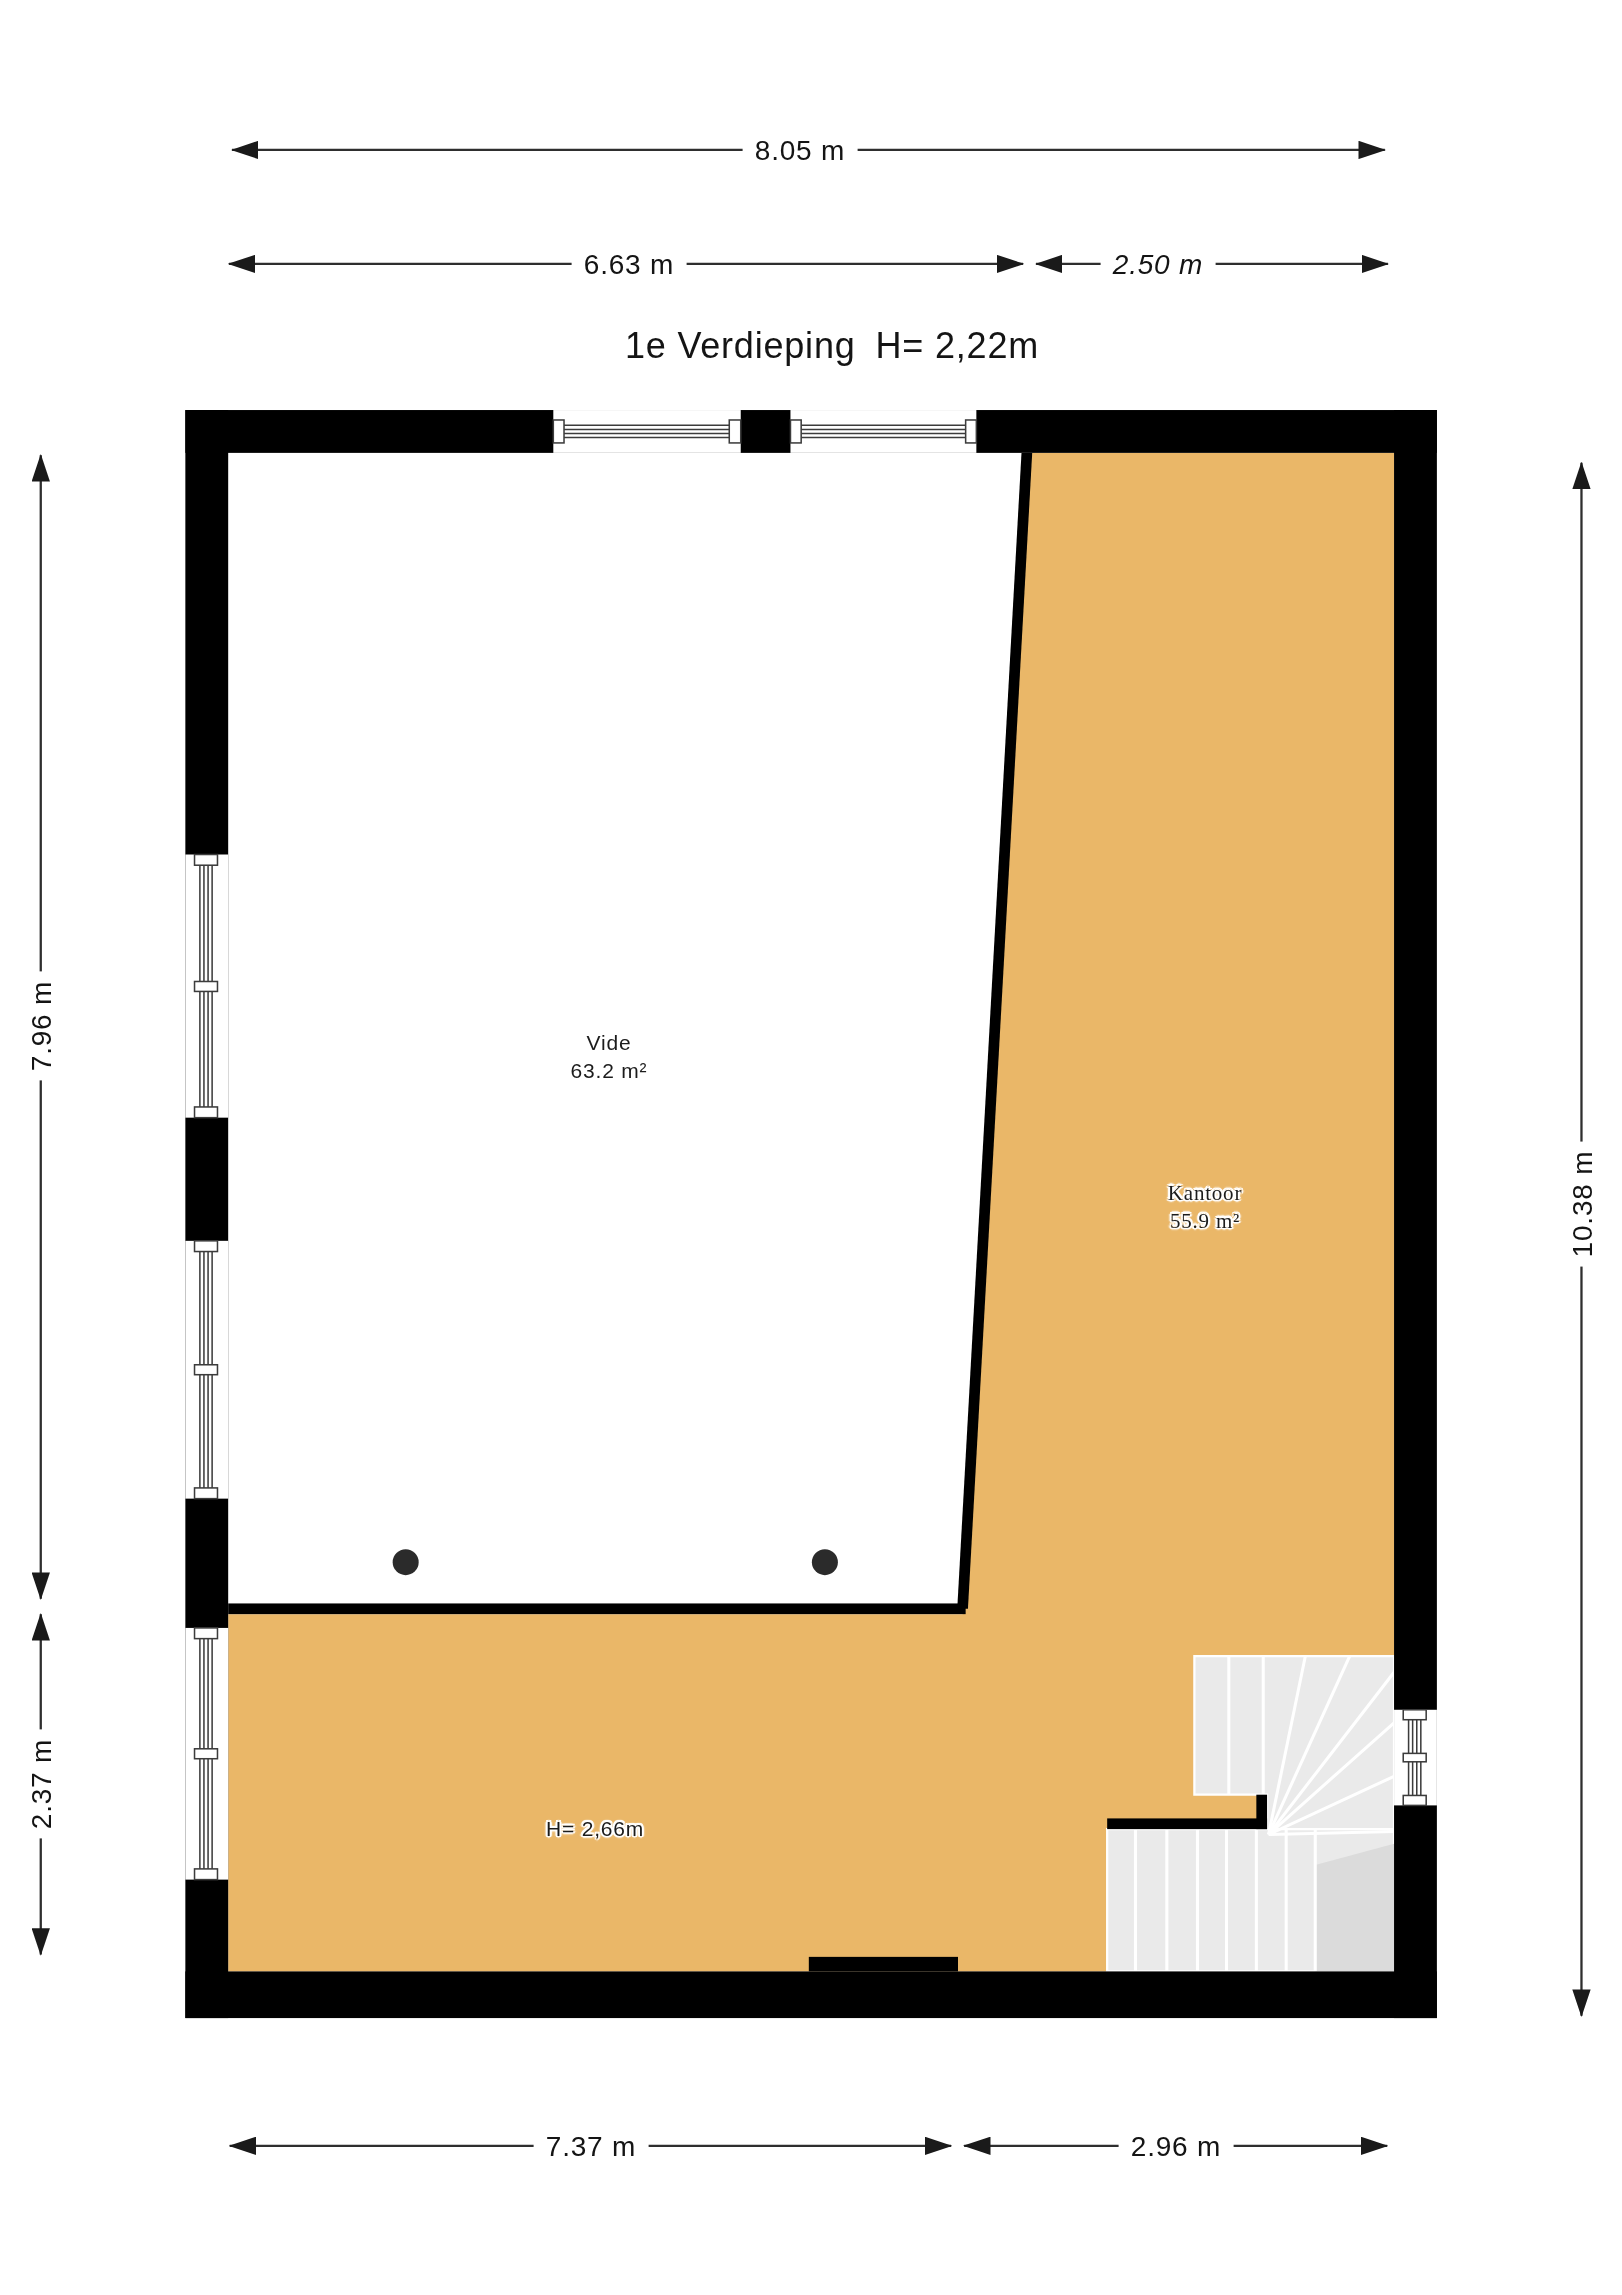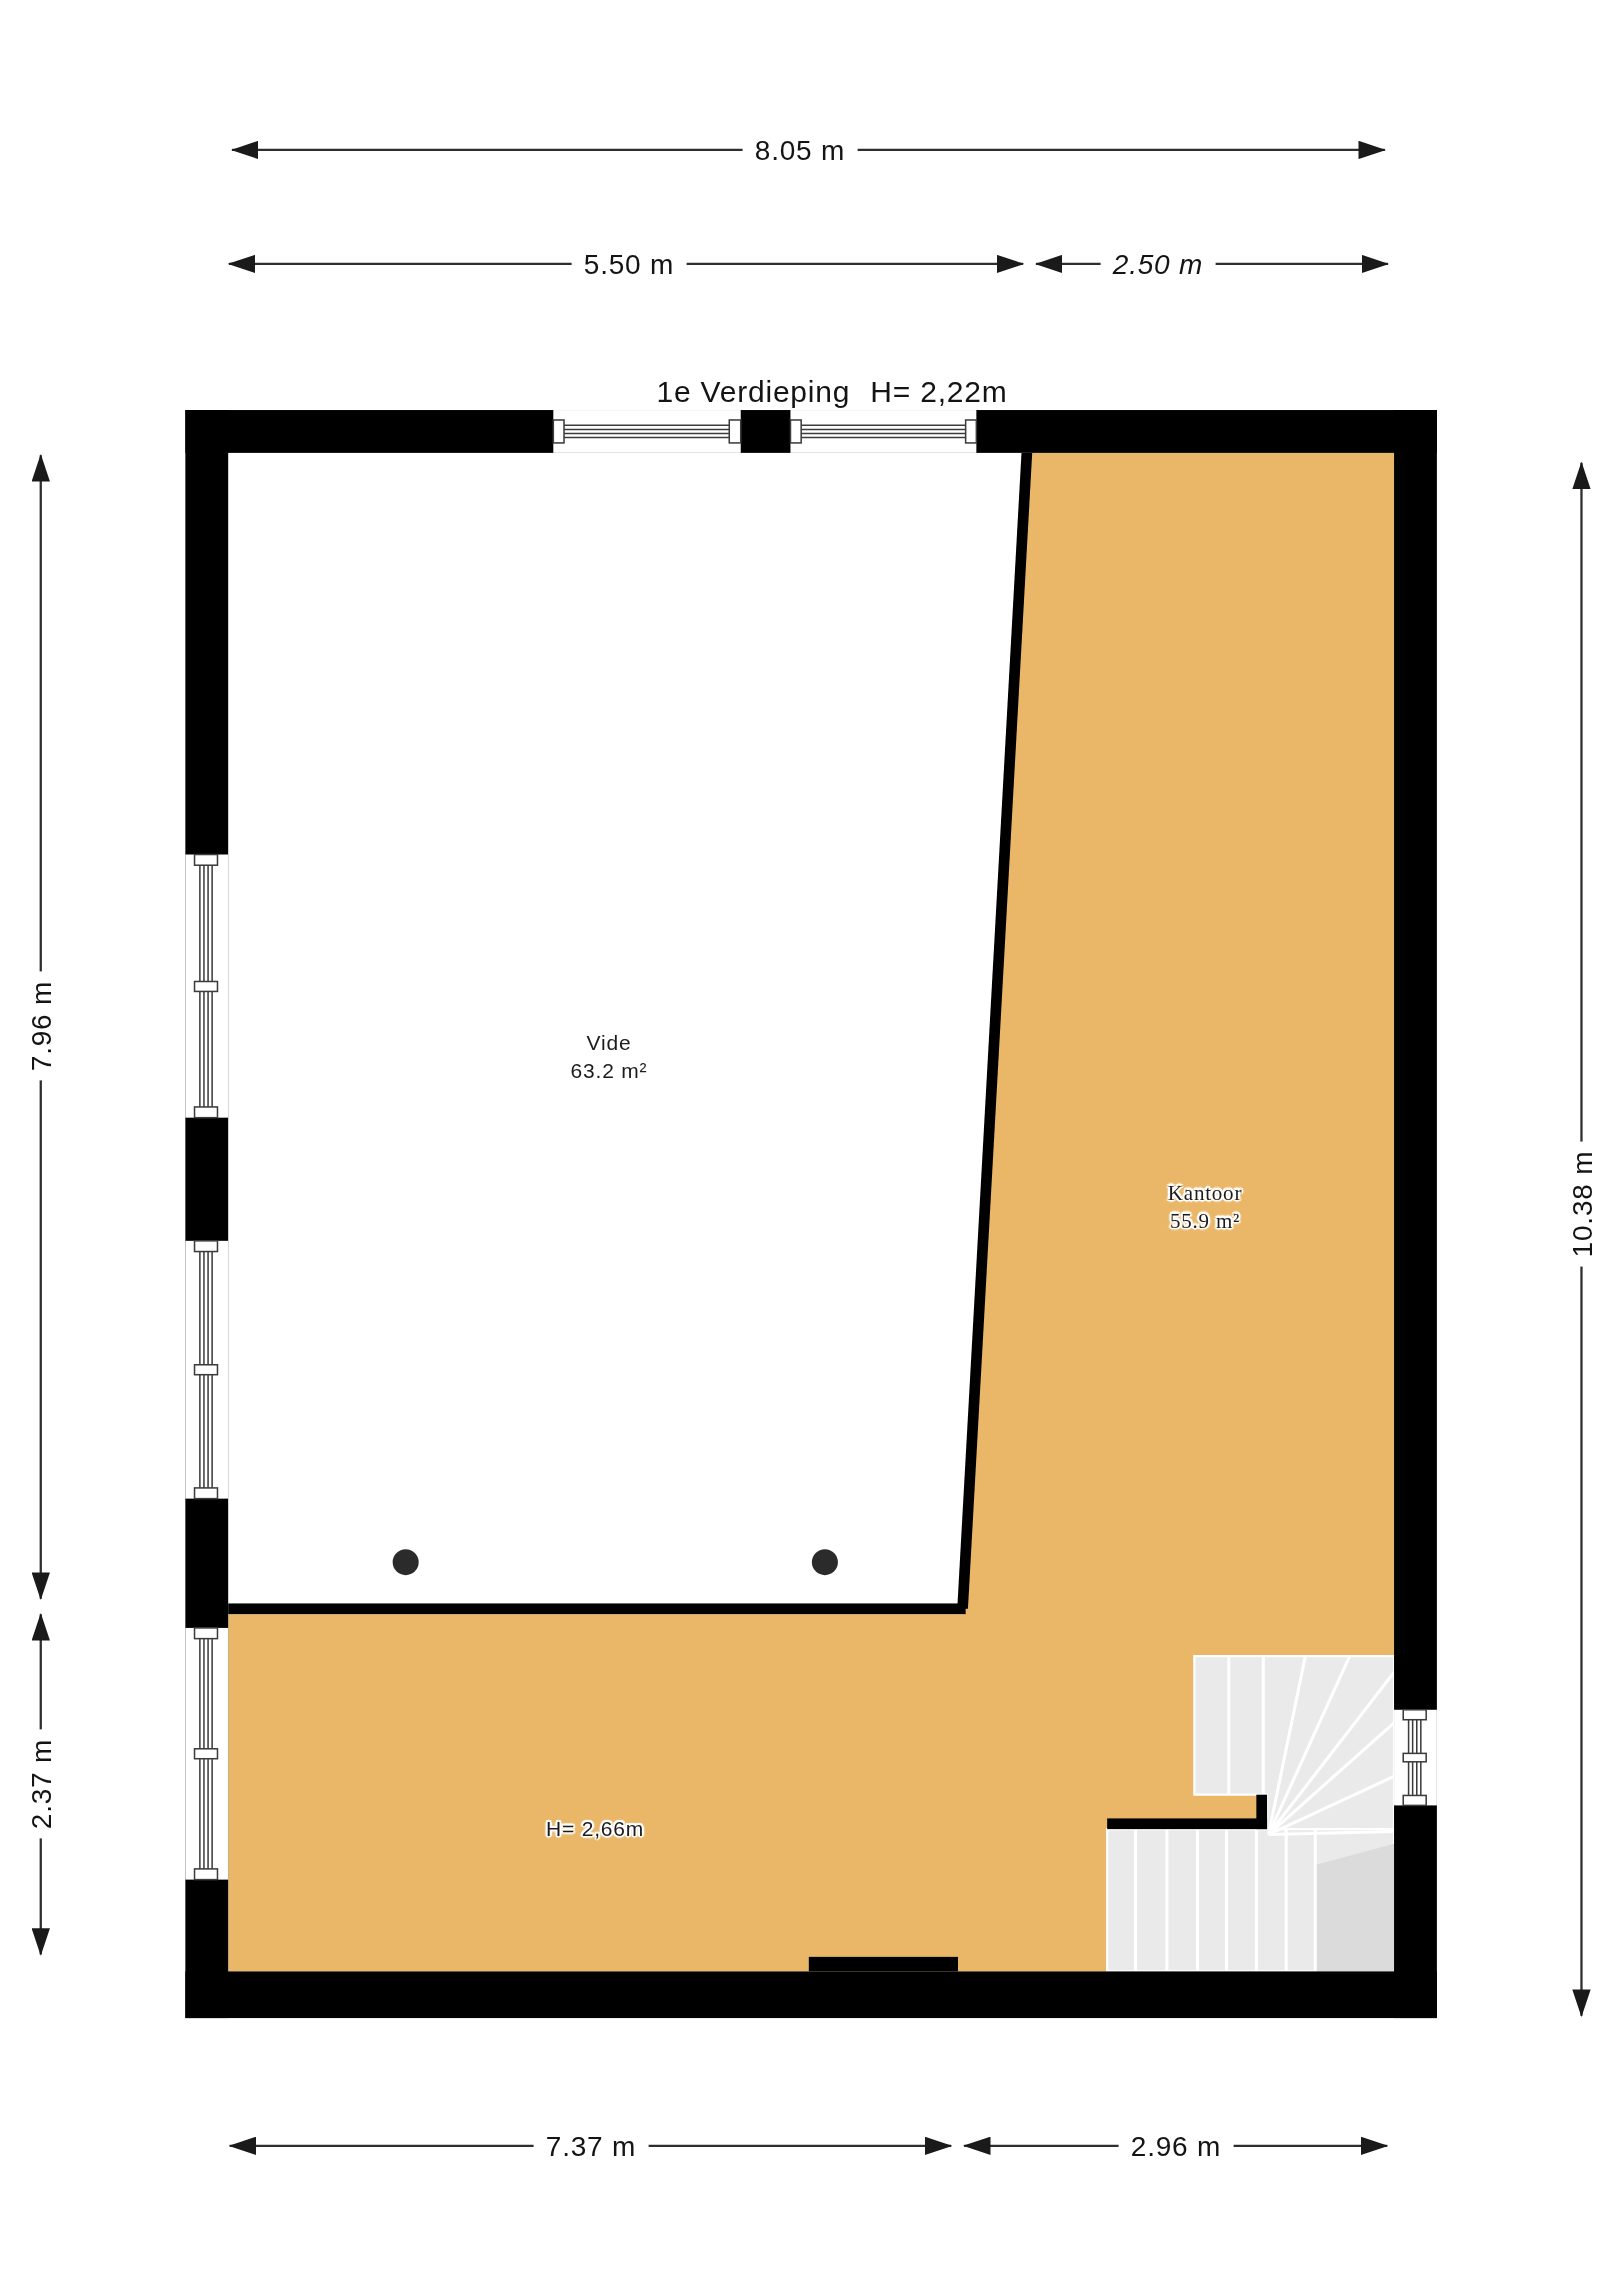--- a/index.html
+++ b/index.html
@@ -23,25 +23,24 @@
   }
   .dim-label.vert{
     transform:translate(-50%,-50%) rotate(-90deg);
     padding:1.5px 9.2px;
   }
   .plan-title{
     position:absolute;
     transform:translate(-50%,-50%);
     display:flex;
     gap:20px;
-    font-size:30px;
+    font-size:36px;
     color:#141414;
     white-space:nowrap;
     letter-spacing:0.8px;
-    margin-top:46px;
   }
   .room-label{
     position:absolute;
     transform:translate(-50%,-50%);
     text-align:center;
     font-size:21px;
     line-height:1.35;
     color:#1c1c1c;
     white-space:nowrap;
     letter-spacing:0.8px;
@@ -187,21 +186,21 @@
       <line x1="1354" y1="345" x2="1814" y2="345" marker-start="url(#arw)" marker-end="url(#arw)"></line>
       <line x1="53" y1="595" x2="53" y2="2090" marker-start="url(#arw)" marker-end="url(#arw)"></line>
       <line x1="53" y1="2110" x2="53" y2="2555" marker-start="url(#arw)" marker-end="url(#arw)"></line>
       <line x1="2067" y1="605" x2="2067" y2="2635" marker-start="url(#arw)" marker-end="url(#arw)"></line>
       <line x1="300" y1="2805" x2="1243" y2="2805" marker-start="url(#arw)" marker-end="url(#arw)"></line>
       <line x1="1260" y1="2805" x2="1813" y2="2805" marker-start="url(#arw)" marker-end="url(#arw)"></line>
     </g>
   </svg>
 
   <div class="dim-label" style="left:800px;top:150px;">8.05 m</div>
-  <div class="dim-label" style="left:629px;top:264px;">5.50 m</div>
+  <div class="dim-label" style="left:629px;top:264px;">6.63 m</div>
   <div class="dim-label" style="left:1158px;top:264px;font-style:italic;">2.50 m</div>
 
   <div class="plan-title" style="left:832px;top:346px;">
     <span>1e Verdieping</span>
     <span>H= 2,22m</span>
   </div>
 
   <div class="dim-label vert" style="left:41px;top:1026px;">7.96 m</div>
   <div class="dim-label vert" style="left:41px;top:1784px;">2.37 m</div>
   <div class="dim-label vert" style="left:1582px;top:1204px;">10.38 m</div>

